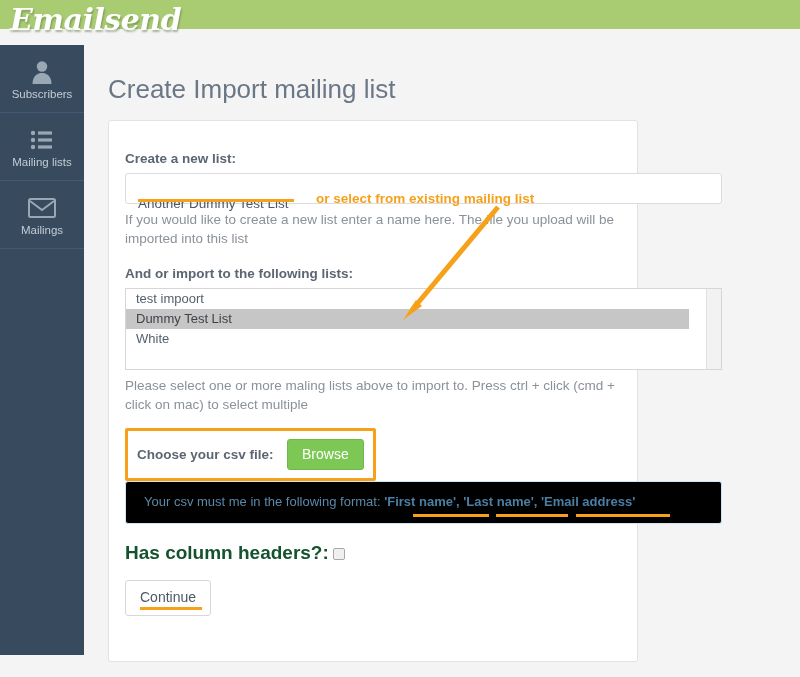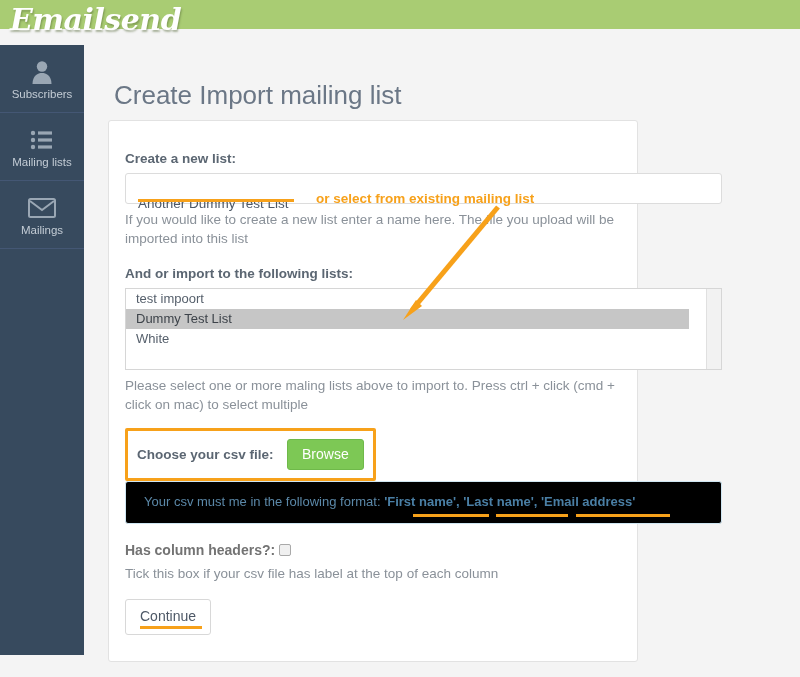--- a/index.html
+++ b/index.html
@@ -50,21 +50,21 @@
     font-size:11.5px;
     color:#c3ccd5;
   }
 
   
   .content{
     position:absolute; left:84px; top:45px; width:716px; height:632px;
     background:#f4f4f4;
   }
   .page-title{
-    margin:6px;
+    margin:0;
     padding:29px 0 0 24px;
     font-size:26px;
     font-weight:normal;
     color:#6b7786;
   }
   .card{
     position:absolute; left:24px; top:75px;
     width:530px; height:542px;
     background:#ffffff;
     border:1px solid #e2e2e2;
@@ -165,21 +165,21 @@
     font-size:13px; color:#5b88a8;
     white-space:nowrap;
   }
   .info-text b{ color:#4a7fa5; }
   .fmt-underline{
     position:absolute; height:3px; background:#f7a11a; top:32px;
   }
 
   .checkbox-row{
     margin-top:18px;
-    font-size:14px; font-weight:bold; color:#737373;
+    font-size:19px; font-weight:bold; color:#14532d;
   }
   .cbx{
     display:inline-block;
     width:12px; height:12px;
     border:1px solid #a9a9a9;
     background:#f0f0f0;
     vertical-align:-1px;
     margin-left:4px;
     border-radius:2px;
     cursor:pointer;
@@ -299,21 +299,20 @@
         <span class="info-text"><span>Your csv must me in the following format: </span><b>'First name', 'Last name', 'Email address'</b></span>
         <span class="fmt-underline" style="left:287px;width:76px;"></span>
         <span class="fmt-underline" style="left:370px;width:72px;"></span>
         <span class="fmt-underline" style="left:450px;width:94px;"></span>
       </div>
 
       <div class="checkbox-row">
         <span>Has column headers?:</span><span class="cbx"></span>
       </div>
 
-      <p class="help-text">Tick this box if your csv file has label at the top of each column</p>
 
       <div class="continue-btn">
         <span class="txt">Continue</span>
         <span class="cu"></span>
       </div>
 
     </div>
   </div>
 </div>
 

